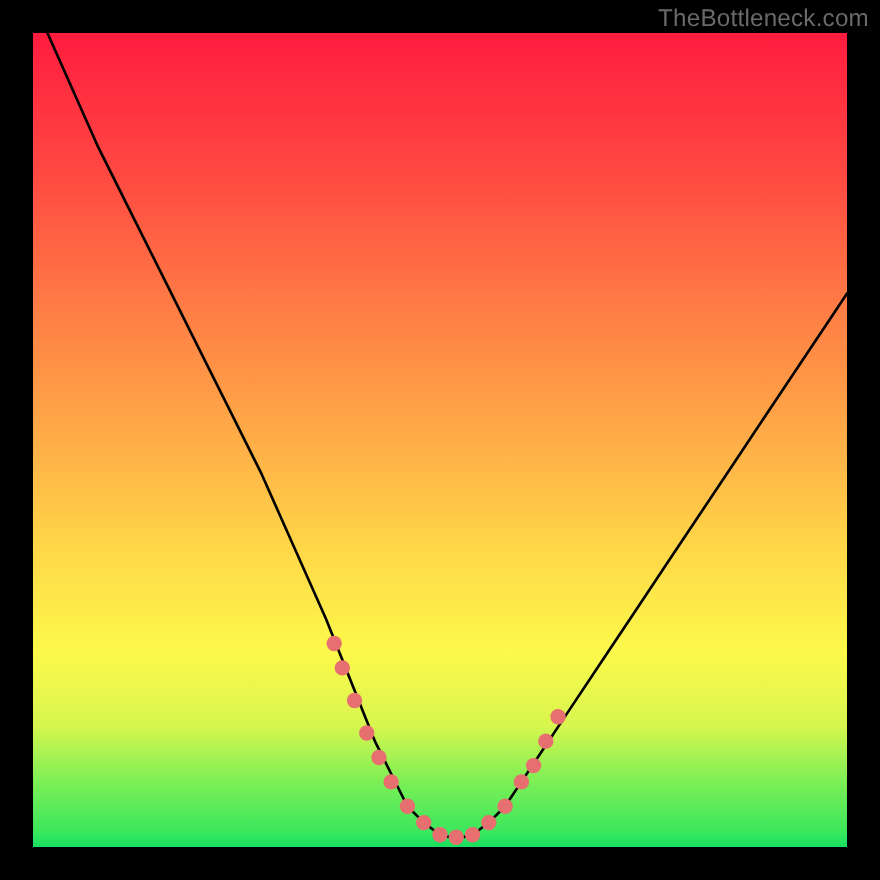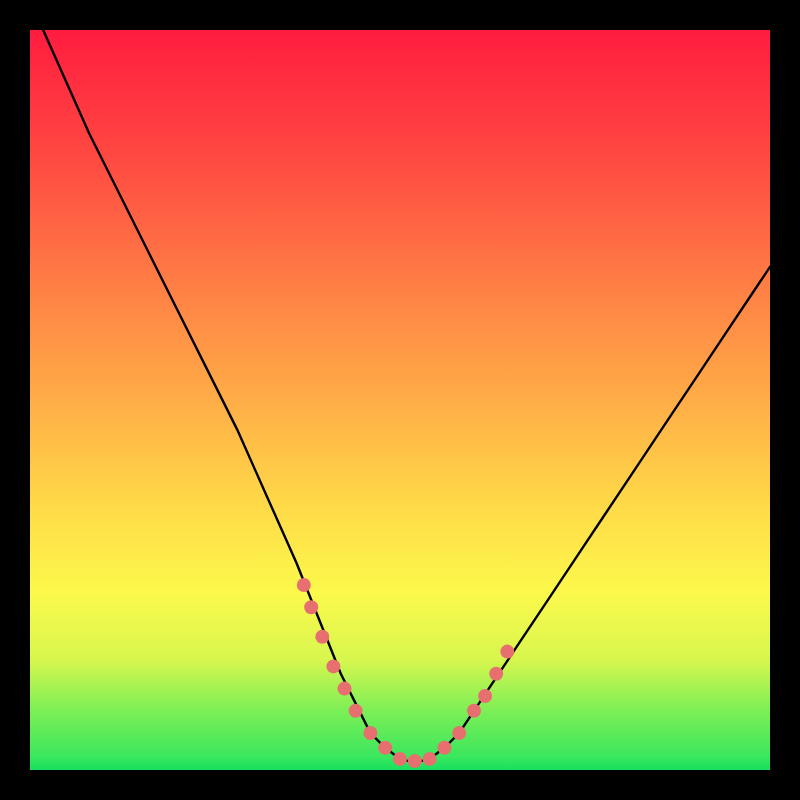--- a/index.html
+++ b/index.html
@@ -62,20 +62,21 @@
     left: 0;
     width: 740px;
     height: 740px;
     overflow: visible;
   }
 </style>
 </head>
 <body>
 
 <div class="frame">
+  <div class="watermark">TheBottleneck.com</div>
   <div class="plot">
     <div class="green-band"></div>
     <svg class="curve" viewBox="0 0 740 740">
       <g>
         <path id="curve-path" fill="none" stroke="#000000" stroke-width="2.4" stroke-linecap="round" d="M0.0 -29.6 L29.6 37.0 L59.2 103.6 L88.8 162.8 L118.4 222.0 L148.0 281.2 L177.6 340.4 L207.2 399.6 L236.8 466.2 L266.4 532.8 L281.2 569.8 L296.0 606.8 L310.8 643.8 L325.6 673.4 L340.4 703.0 L355.2 717.8 L370.0 728.9 L384.8 732.6 L399.6 728.9 L414.4 717.8 L429.2 703.0 L444.0 680.8 L458.8 658.6 L488.4 614.2 L518.0 569.8 L547.6 525.4 L577.2 481.0 L606.8 436.6 L636.4 392.2 L666.0 347.8 L695.6 303.4 L725.2 259.0 L740.0 236.8"></path>
       </g>
       <g id="marker-group">
           <circle cx="273.8" cy="555.0" r="7" fill="#e86f6f"></circle>
           <circle cx="281.2" cy="577.2" r="7" fill="#e86f6f"></circle>
           <circle cx="292.3" cy="606.8" r="7" fill="#e86f6f"></circle>

